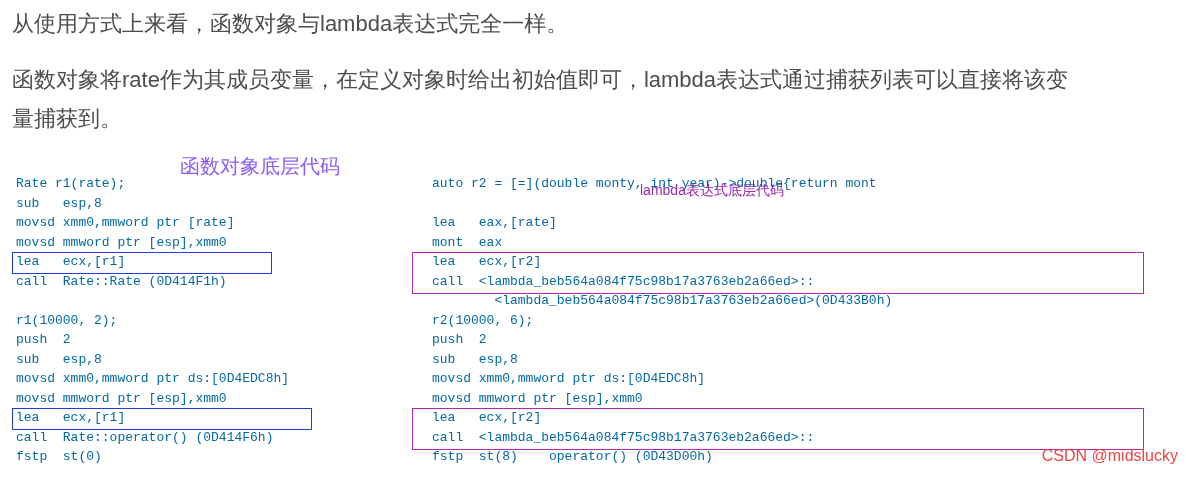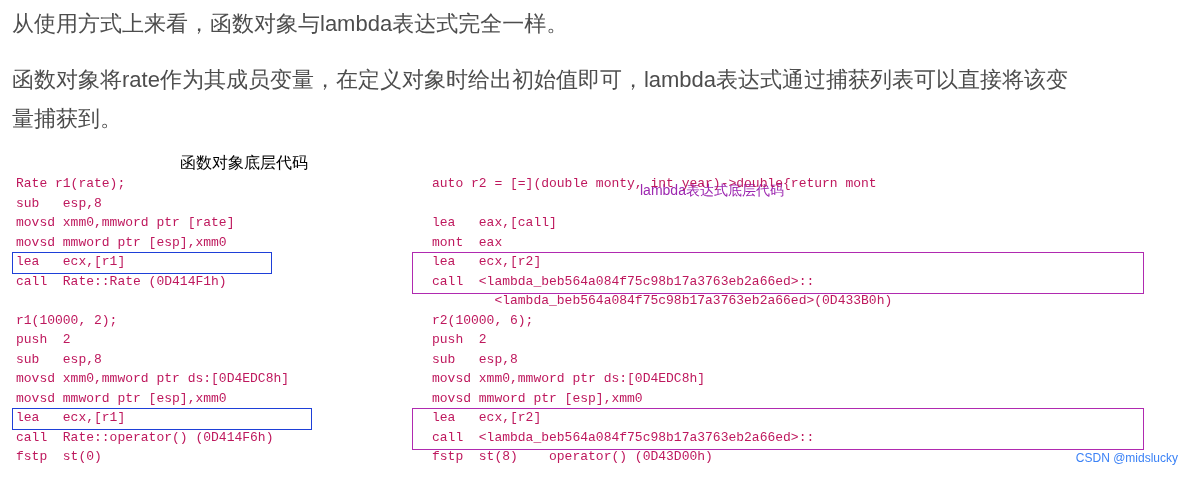--- a/index.html
+++ b/index.html
@@ -32,26 +32,26 @@
     .col-left {
       width: 400px;
       position: relative;
     }
     .col-right {
       flex: 1;
       position: relative;
       padding-left: 16px;
     }
     .code-text {
-      color: #be185d;
+      color: #0369a1;
     }
     .anno-red {
-      color: #000000;
+      color: #8b5cf6;
       font-family: Liberation Sans, sans-serif;
-      font-size: 16px;
+      font-size: 20px;
       position: absolute;
     }
     .anno-purple {
       color: #9c27b0;
       font-family: "Microsoft YaHei", sans-serif;
       font-size: 14px;
       position: absolute;
     }
     .box-blue {
       border: 1px solid #1e3fd8;
@@ -60,22 +60,22 @@
     }
     .box-purple {
       border: 1px solid #b02ab0;
       position: absolute;
       pointer-events: none;
     }
     .watermark {
       position: absolute;
       right: 8px;
       bottom: 2px;
-      font-size: 12px;
-      color: #3b82f6;
+      font-size: 16px;
+      color: #ef4444;
       font-family: Arial, sans-serif;
       margin-left: 36px;
     }
   </style>
 </head>
 <body>
 
 <div class="para">从使用方式上来看，函数对象与lambda表达式完全一样。</div>
 <div class="para">函数对象将rate作为其成员变量，在定义对象时给出初始值即可，lambda表达式通过捕获列表可以直接将该变量捕获到。</div>
 
@@ -101,21 +101,21 @@
 <span>fstp  st(0)</span></div>
     <div class="box-blue" style="top:97px; left:12px; width:258px; height:20px;"></div>
     <div class="box-blue" style="top:253px; left:12px; width:298px; height:20px;"></div>
   </div>
 
   <div class="col-right">
     <div class="anno-purple" style="top:27px; left:240px;">lambda表达式底层代码</div>
     <div class="code-area code-text">
 <span>auto r2 = [=](double monty, int year)-&gt;double{return mont</span>
 
-<span>lea   eax,[call]</span>
+<span>lea   eax,[rate]</span>
 <span>mont  eax</span>
 <span>lea   ecx,[r2]</span>
 <span>call  &lt;lambda_beb564a084f75c98b17a3763eb2a66ed&gt;::</span>
 <span>        &lt;lambda_beb564a084f75c98b17a3763eb2a66ed&gt;(0D433B0h)</span>
 <span>r2(10000, 6);</span>
 <span>push  2</span>
 <span>sub   esp,8</span>
 <span>movsd xmm0,mmword ptr ds:[0D4EDC8h]</span>
 <span>movsd mmword ptr [esp],xmm0</span>
 <span>lea   ecx,[r2]</span>

